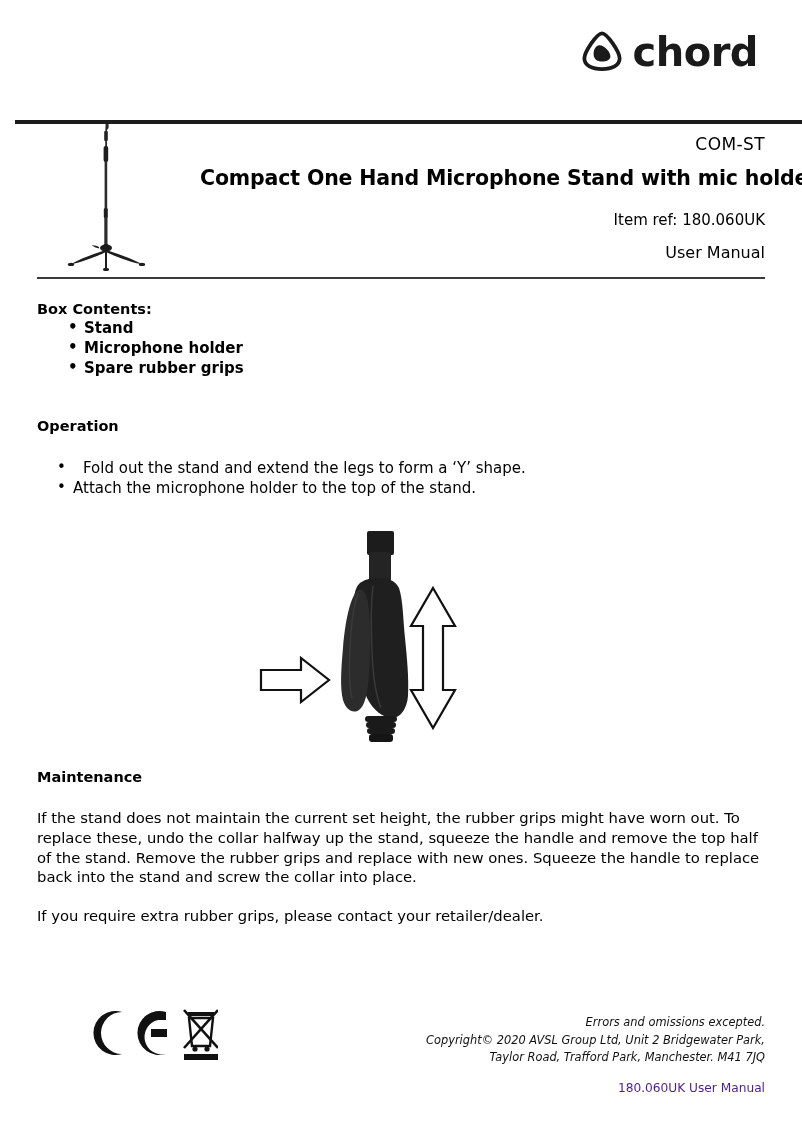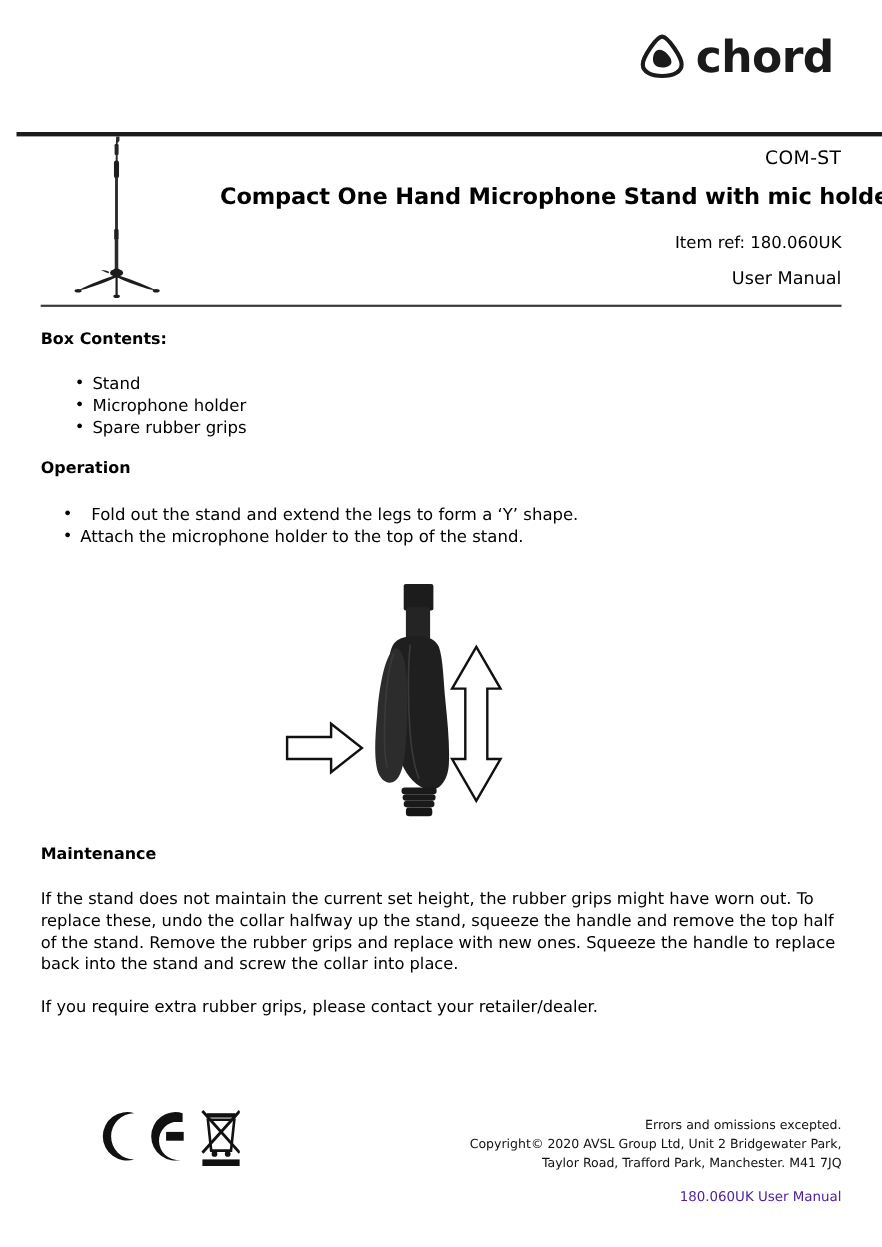--- a/index.html
+++ b/index.html
@@ -118,21 +118,21 @@
     line-height: 20px;
     white-space: nowrap;
   }
   ul.bullets li::before {
     content: "\2022";
     position: absolute;
     left: -16px;
     top: -1px;
     font-size: 15px;
   }
-  #box-contents-list { left: 84px; top: 339px; }
+  #box-contents-list { left: 84px; top: 318px; font-weight: bold; }
   #operation-list    { left: 73px; top: 458px; }
   #operation-list li { font-size: 15px; line-height: 20px; }
   #operation-list li.indented { padding-left: 10px; }
 
   
   .mechanism {
     position: absolute;
     left: 255px;
     top: 528px;
     width: 215px;
@@ -159,20 +159,21 @@
     width: 130px;
     height: 62px;
   }
   .footer-legal {
     position: absolute;
     right: 37px;
     top: 1014px;
     width: 420px;
     text-align: right;
     font-size: 11.4px;
+    font-style: italic;
     line-height: 17.5px;
     color: #111111;
   }
   .footer-manual {
     position: absolute;
     right: 37px;
     top: 1081px;
     text-align: right;
     font-size: 12.2px;
     line-height: 1.3;

